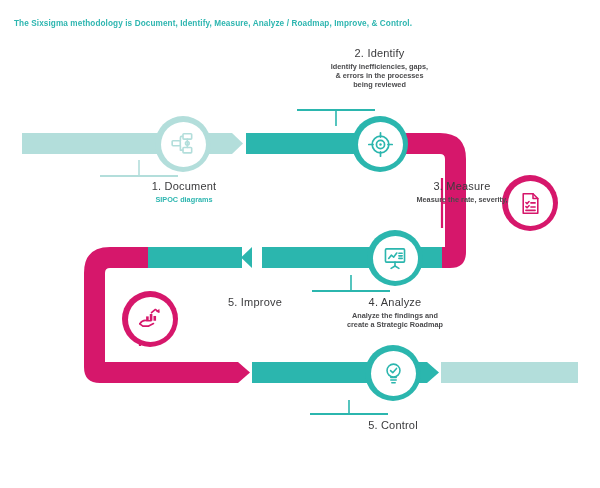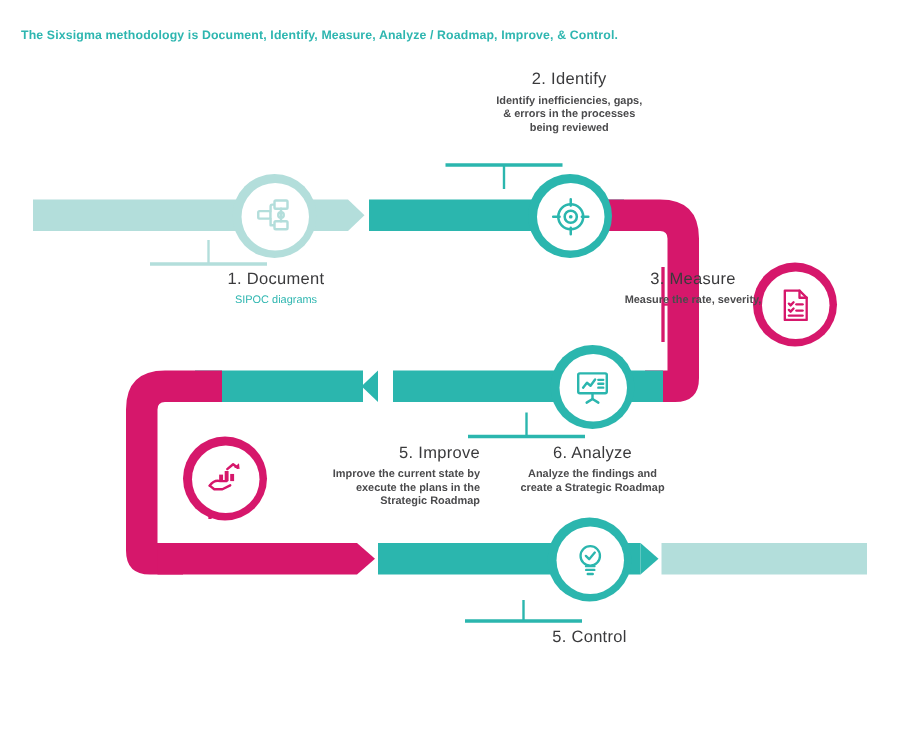--- a/index.html
+++ b/index.html
@@ -32,22 +32,22 @@
     box-sizing:border-box;
   }
   .lbl{position:absolute;text-align:center;}
   .lbl .h{
     font-size:11px;font-weight:normal;color:#3a3a3c;
     letter-spacing:.2px;white-space:nowrap;margin-bottom:3px;
   }
   .lbl .d{
     font-size:7.3px;color:#4b4b4d;line-height:9.2px;font-weight:600;
   }
-  .lbl .d .em{color:#2eb6b0;font-weight:normal;}
-  .lbl.left{text-align:right;}
+  .lbl .d .em{color:#2eb6b0;font-weight:bold;}
+  .lbl.left{text-align:center;}
 </style>
 </head>
 <body>
 
 <div id="stage">
 
   <div id="title">The Sixsigma methodology is Document, Identify, Measure, Analyze / Roadmap, Improve, &amp; Control.</div>
 
   <svg class="flow" viewBox="0 0 600 488">
     <defs>
@@ -167,21 +167,21 @@
         <svg width="26" height="26" viewBox="0 0 24 24" fill="none" stroke="#2bb6ae" stroke-width="1.5" stroke-linecap="round" stroke-linejoin="round">
           <rect x="3.2" y="3.6" width="17.6" height="12.2" rx="1"></rect>
           <path d="M12 15.8 L12 19.4"></path>
           <path d="M8.4 21.6 L12 19.4 L15.6 21.6"></path>
           <path d="M6.2 12.4 L8.6 9.4 L10.8 11.2 L13.6 7.4"></path>
           <path d="M15.6 7.6 L18.6 7.6M15.6 10 L18.6 10M15.6 12.4 L18.6 12.4"></path>
         </svg>
       </div>
     </div>
     <div class="lbl" style="left:281px;top:296px;width:140px;">
-      <div class="h">6. Analyze</div>
+      <div class="h">4. Analyze</div>
       <div class="d">
         <div>Analyze the findings and</div>
         <div>create a Strategic Roadmap</div>
       </div>
     </div>
   </div>
 
   <div class="node">
     <div class="ring" style="left:78px;top:291px;width:56px;height:56px;background:#d6176b;">
       <div class="inner" style="width:45px;height:45px;">
@@ -191,25 +191,20 @@
           <rect x="8.4" y="9.6" width="2.4" height="4" fill="#d6176b" stroke="none"></rect>
           <rect x="11.8" y="7.4" width="2.4" height="6.2" fill="#d6176b" stroke="none"></rect>
           <rect x="15.2" y="9.2" width="2.4" height="4.4" fill="#d6176b" stroke="none"></rect>
           <path d="M13.4 6.2 L17 3.2 L19.8 5.4"></path>
           <path d="M20.6 2.6 L21 6.2 L17.6 5.2 Z" fill="#d6176b" stroke="none"></path>
         </svg>
       </div>
     </div>
     <div class="lbl left" style="left:146px;top:296px;width:130px;">
       <div class="h">5. Improve</div>
-      <div class="d">
-        <div>Improve the current state by</div>
-        <div>execute the plans in the</div>
-        <div>Strategic Roadmap</div>
-      </div>
     </div>
   </div>
 
   <div class="node">
     <div class="ring" style="left:321px;top:345px;width:56px;height:56px;background:#2bb6ae;">
       <div class="inner" style="width:45px;height:45px;">
         <svg width="25" height="25" viewBox="0 0 24 24" fill="none" stroke="#2bb6ae" stroke-width="1.5" stroke-linecap="round" stroke-linejoin="round">
           <circle cx="12" cy="9.2" r="6.2"></circle>
           <path d="M9.2 9.2 L11.3 11.3 L14.9 7.1"></path>
           <path d="M9.4 15.8 L14.6 15.8"></path>

